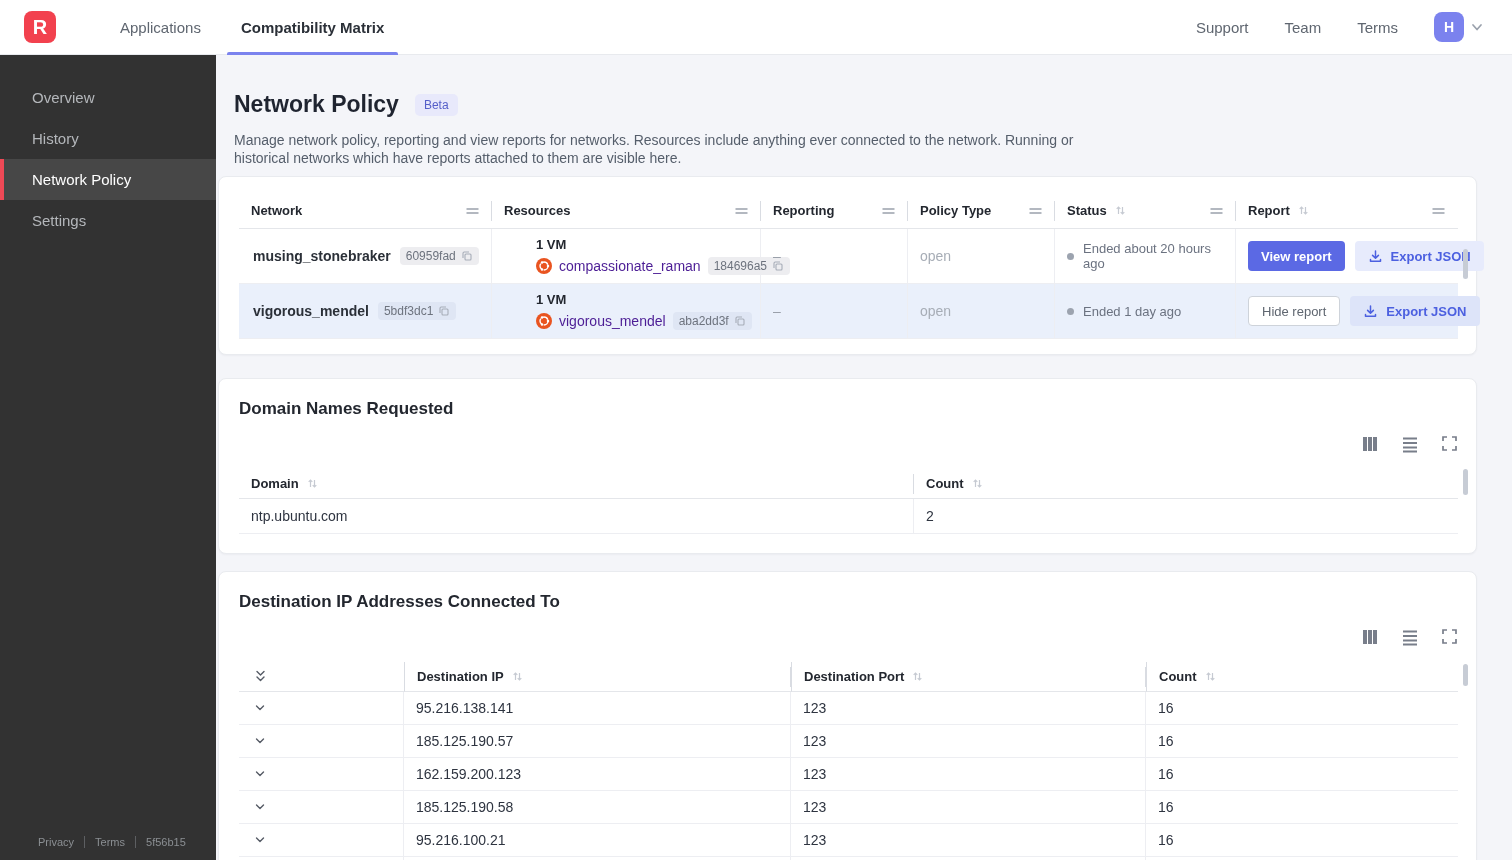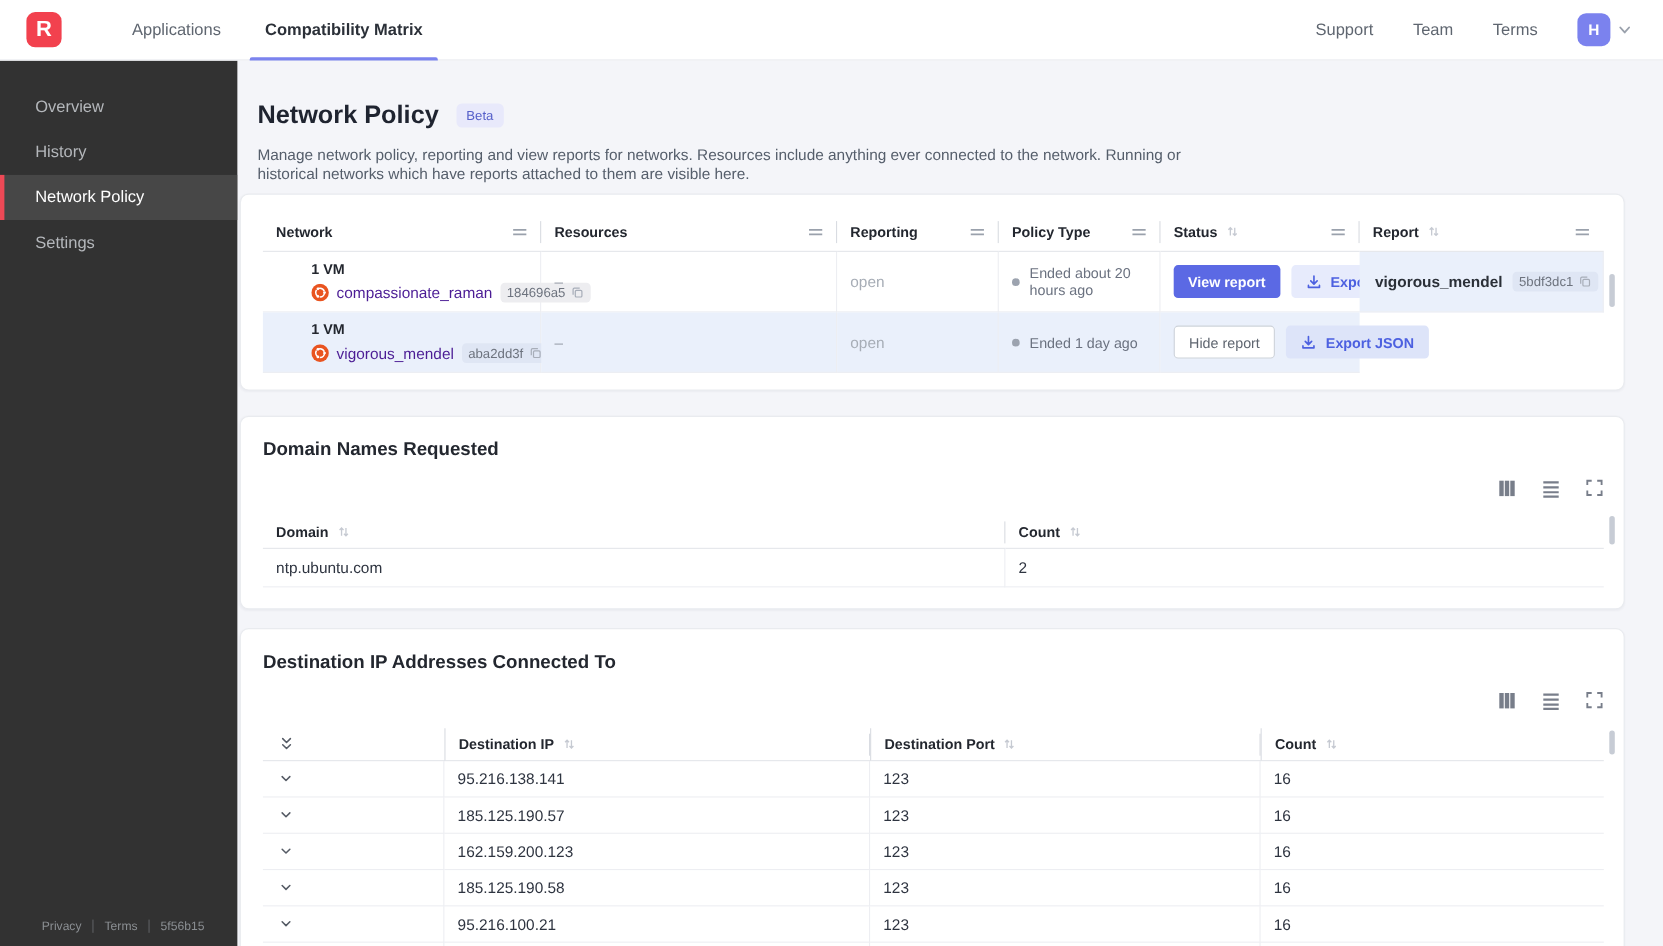--- a/index.html
+++ b/index.html
@@ -192,20 +192,30 @@
         <span>Report</span>
         <svg class="sort-ic" width="13" height="13" viewBox="0 0 13 13">
           <path d="M4.5 10 V3 M2.7 4.8 L4.5 3 L6.3 4.8" fill="none" stroke="#c6cad2" stroke-width="1.2"></path>
           <path d="M8.5 3 V10 M6.7 8.2 L8.5 10 L10.3 8.2" fill="none" stroke="#c6cad2" stroke-width="1.2"></path>
         </svg>
         <svg class="menu-ic" width="15" height="14" viewBox="0 0 15 14">
           <path d="M1.5 5 h12 M1.5 9 h12" stroke="#9aa1ac" stroke-width="1.6"></path>
         </svg>
       </div>
 
+      <div class="td" style="padding-left:14px; gap:9px;">
+        <span class="net-name">musing_stonebraker</span>
+        <span class="id-badge">
+          <span>60959fad</span>
+          <svg width="12" height="12" viewBox="0 0 12 12">
+            <rect x="4" y="4" width="6" height="6" rx="1" fill="none" stroke="#a7adb8" stroke-width="1.1"></rect>
+            <path d="M8 2 H3.2 A1.2 1.2 0 0 0 2 3.2 V8" fill="none" stroke="#a7adb8" stroke-width="1.1"></path>
+          </svg>
+        </span>
+      </div>
       <div class="td">
         <div class="cell-stack">
           <span class="vm-count">1 VM</span>
           <span class="res-line">
             <svg width="16" height="16" viewBox="0 0 16 16">
               <circle cx="8" cy="8" r="8" fill="#e95420"></circle>
               <circle cx="8" cy="8" r="4" fill="none" stroke="#fff" stroke-width="1.4" stroke-dasharray="6.4 2"></circle>
               <circle cx="12" cy="8" r="1.25" fill="#fff"></circle>
               <circle cx="6" cy="11.5" r="1.25" fill="#fff"></circle>
               <circle cx="6" cy="4.5" r="1.25" fill="#fff"></circle>

